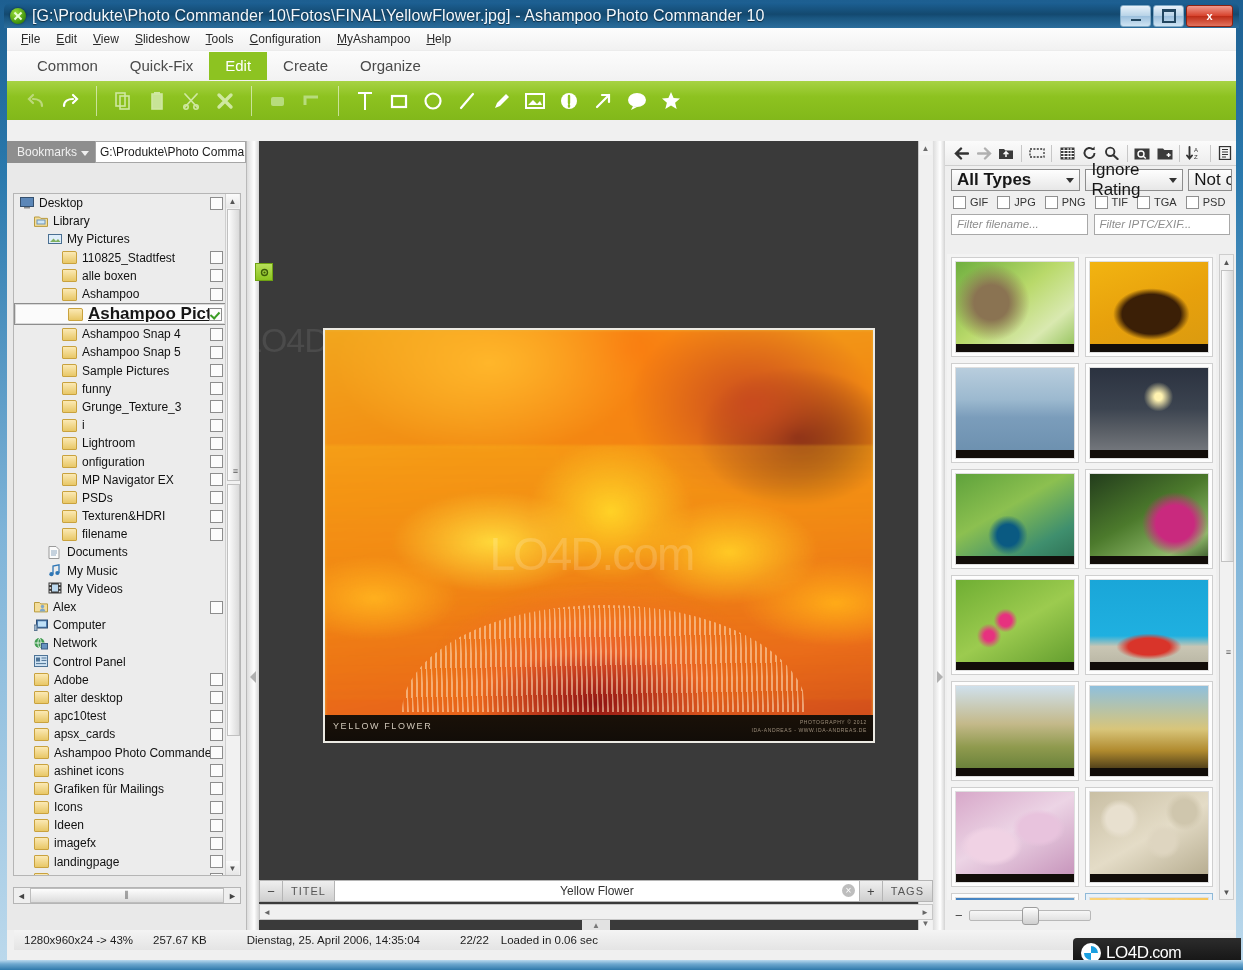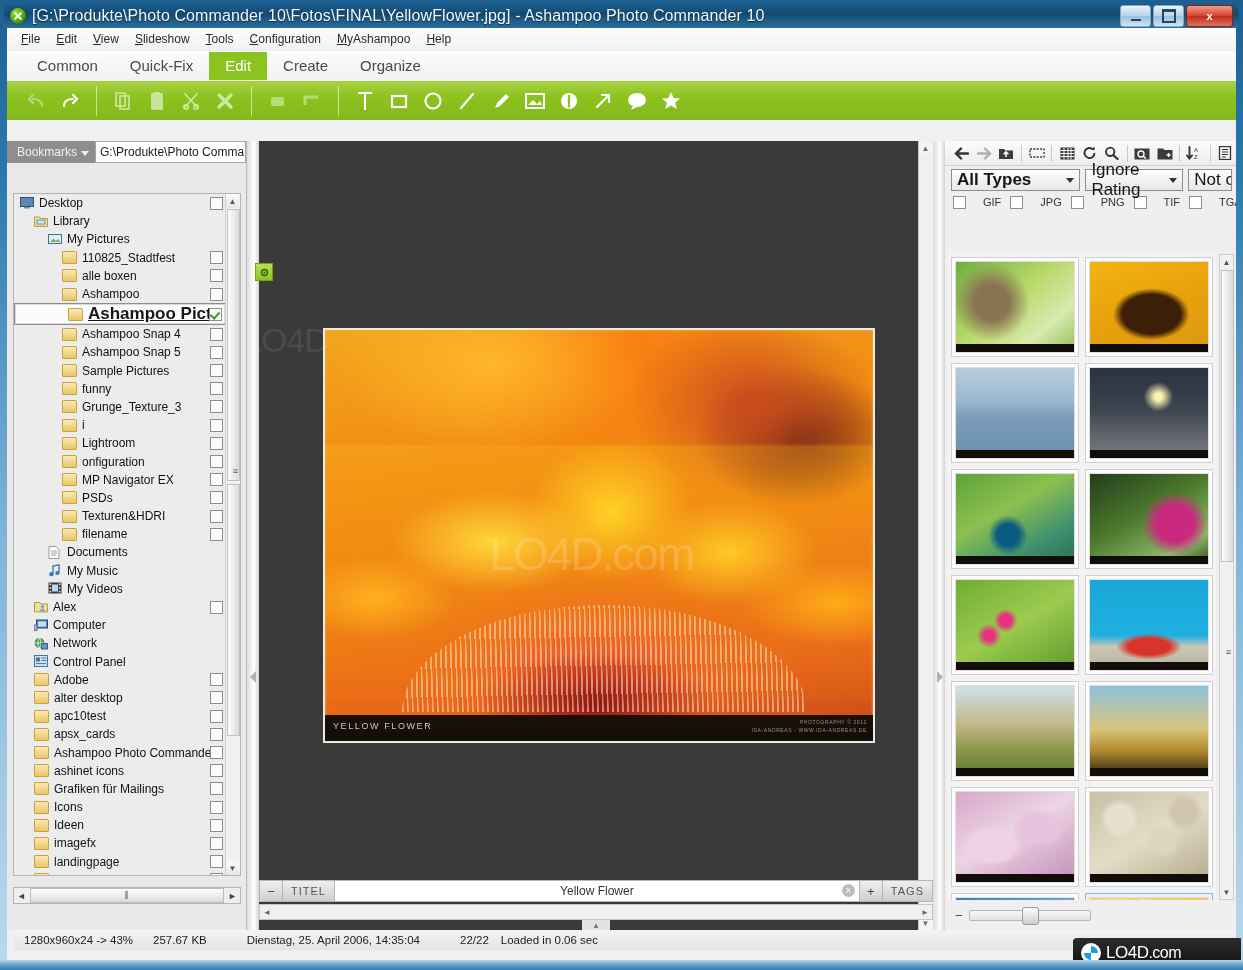--- a/index.html
+++ b/index.html
@@ -309,21 +309,21 @@
   }
   .sel .car{
     position:absolute;right:5px;top:8px;border-left:4px solid transparent;border-right:4px solid transparent;border-top:5px solid #333;
   }
   .sel.s1{width:140px;font-weight:bold;}
   .sel.s2{width:104px;}
   .sel.s3{width:42px;overflow:hidden;white-space:nowrap;}
   .typerow{
     height:20px;display:flex;align-items:center;padding-left:8px;gap:9px;
   }
-  .tchk{display:flex;align-items:center;gap:17px;font-size:11px;color:#333;}
+  .tchk{display:flex;align-items:center;gap:4px;font-size:11px;color:#333;}
   .tchk .b{width:11px;height:11px;border:1px solid #8f8f8f;background:#fff;}
   .textrow{height:24px;display:flex;align-items:center;padding:0 6px;gap:6px;}
   .tinput{
     flex:1;height:19px;background:#fff;border:1px solid #a8a8a8;font-size:11.5px;color:#8e8e8e;
     font-style:italic;display:flex;align-items:center;padding-left:5px;
   }
   .thumbwrap{
     position:absolute;left:2px;top:113px;right:20px;bottom:30px;overflow:hidden;
     background:#f3f3f3;
   }
@@ -1030,20 +1030,24 @@
             <div class="tchk">
               <span class="b"></span>
               <span>TGA</span>
             </div>
             <div class="tchk">
               <span class="b"></span>
               <span>PSD</span>
             </div>
           </div>
 
+        <div class="textrow">
+          <div class="tinput">Filter filename...</div>
+          <div class="tinput">Filter IPTC/EXIF...</div>
+        </div>
 
         <div class="thumbwrap">
           <div class="tgrid" id="tgrid">
               <div class="tcell">
                 <div class="timg" style="background: radial-gradient(circle at 30% 45%, rgb(138, 115, 82) 0px, rgb(138, 115, 82) 18%, rgba(0, 0, 0, 0) 40%), linear-gradient(140deg, rgb(111, 175, 63), rgb(185, 217, 106) 45%, rgb(217, 233, 176) 75%, rgb(143, 191, 85));">
                   <div class="bar"></div>
                 </div>
               </div>
               <div class="tcell">
                 <div class="timg" style="background: radial-gradient(45% 40% at 52% 58%, rgb(59, 31, 6) 0px, rgb(59, 31, 6) 55%, rgba(0, 0, 0, 0) 72%), linear-gradient(160deg, rgb(242, 180, 17), rgb(232, 161, 12) 50%, rgb(217, 154, 16));">

